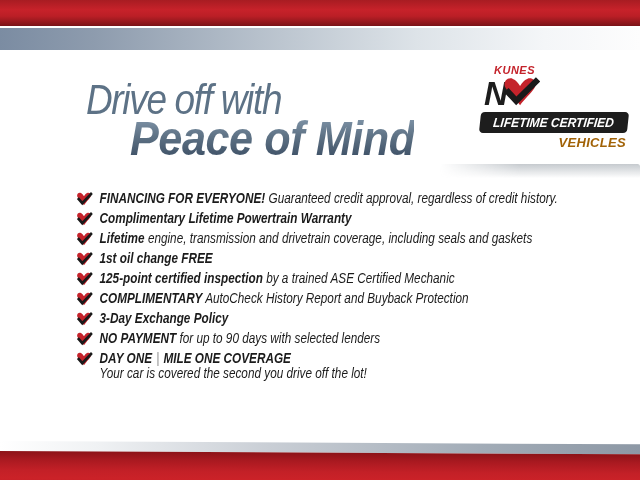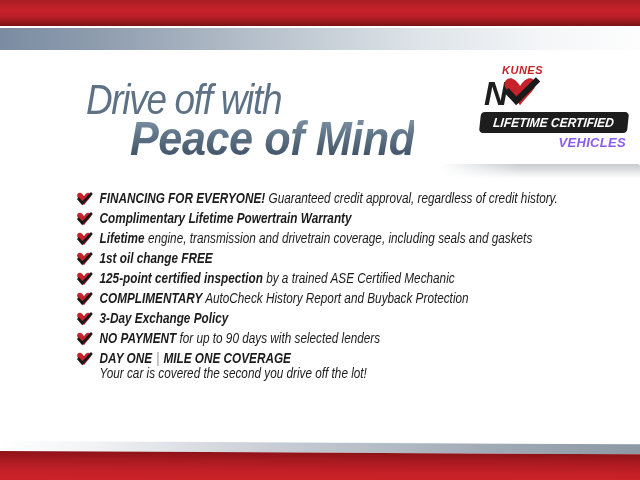--- a/index.html
+++ b/index.html
@@ -27,41 +27,41 @@
     position:absolute;left:130px;top:111px;white-space:nowrap;
     font-style:italic;font-weight:700;font-size:48px;letter-spacing:-0.5px;
     transform:scaleX(0.9);transform-origin:0 0;
     background:linear-gradient(180deg,#8ba0b4 0%,#5f7386 45%,#32445a 100%);
     -webkit-background-clip:text;background-clip:text;
     -webkit-text-fill-color:transparent;color:#4f6075;
   }
   
   .logo{position:absolute;left:478px;top:64px;width:156px;}
   .logo-brand{
-    position:absolute;left:24px;top:0;color:#c4232b;
+    position:absolute;left:16px;top:0;color:#c4232b;
     font-style:italic;font-weight:700;font-size:11px;letter-spacing:0.5px;
   }
   .logo-word{
     position:absolute;left:6px;top:11px;display:flex;align-items:flex-end;
     font-style:italic;font-weight:700;font-size:33px;letter-spacing:-1px;color:#1d1d1d;
     white-space:nowrap;
   }
   .logo-word .check-slot svg{width:38px;height:30px;margin:0 -4px -2px -5px;}
   .logo-banner{
     position:absolute;left:2px;top:48px;width:148px;height:21px;
     background:#1d1d1d;border-radius:4px;transform:skewX(-6deg);
     display:flex;align-items:center;justify-content:center;
   }
   .logo-banner span{
     display:inline-block;color:#ffffff;font-style:italic;font-weight:700;font-size:13px;
     transform:scaleX(0.92);white-space:nowrap;
   }
   .logo-tagline{
     position:absolute;left:0;top:71px;width:148px;text-align:right;
-    color:#8b5cf6;font-style:italic;font-weight:700;font-size:13px;letter-spacing:0.3px;
+    color:#a16207;font-style:italic;font-weight:700;font-size:13px;letter-spacing:0.3px;
   }
   .logo-shadow{
     position:absolute;left:440px;top:164px;width:200px;height:15px;border-radius:2px;
     background:linear-gradient(180deg,rgba(150,158,166,0.55) 0%,rgba(150,158,166,0) 95%);
     -webkit-mask-image:linear-gradient(90deg,transparent 0%,#000 40%);
     mask-image:linear-gradient(90deg,transparent 0%,#000 40%);
   }
   
   .benefits{
     position:absolute;left:76px;top:191px;width:660px;margin:0;padding:0;list-style:none;

